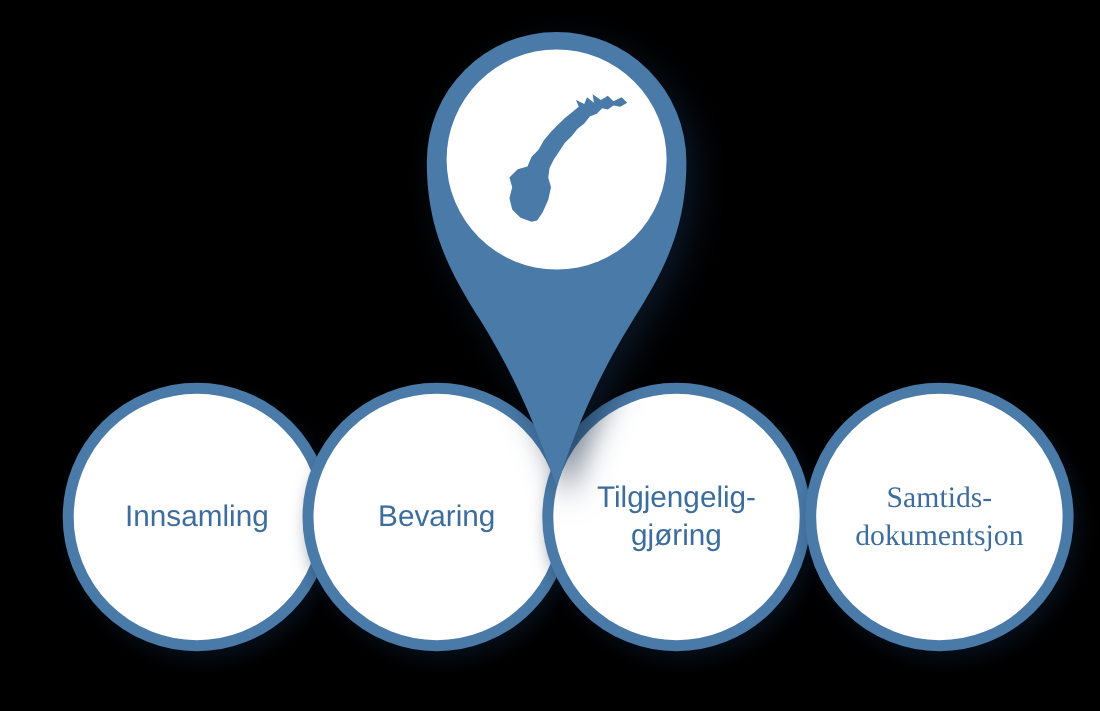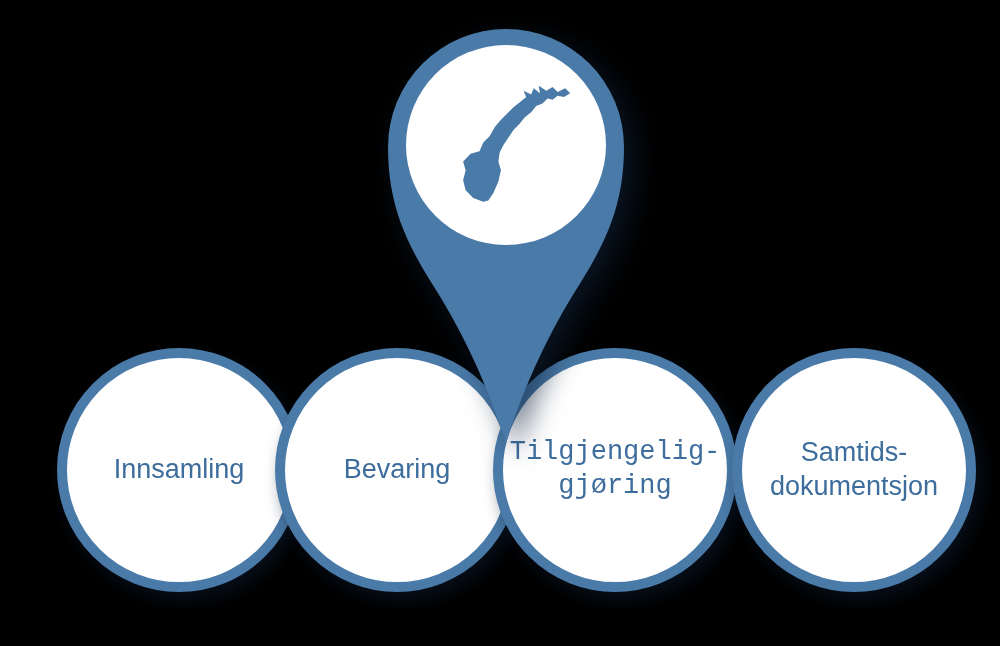--- a/index.html
+++ b/index.html
@@ -32,22 +32,22 @@
     border-radius: 50%;
     background: var(--circle-fill);
     display: flex;
     align-items: center;
     justify-content: center;
     z-index: 2;
     box-shadow: 6px 8px 16px rgba(12, 28, 48, 0.55);
   }
   .node-1 { left: 41px; }
   .node-2 { left: 259px; justify-content: center; }
-  .node-3 { left: 477px; font-family: Liberation Mono, monospace; }
-  .node-4 { left: 716px; }
+  .node-3 { left: 477px; }
+  .node-4 { left: 716px; font-family: Liberation Serif, serif; }
   .node-label {
     color: var(--text);
     font-size: 27px;
     line-height: 1.25;
     text-align: center;
     white-space: pre-line;
     padding: 0 12px;
   }
   
   .pin-svg {

